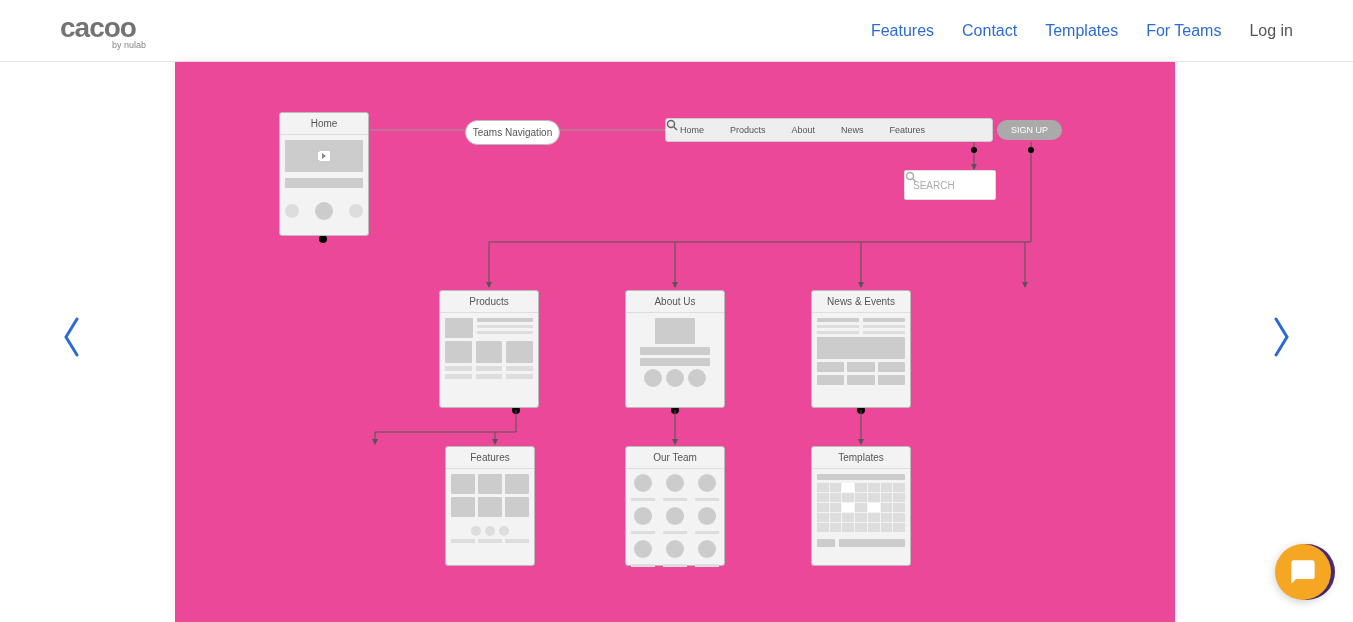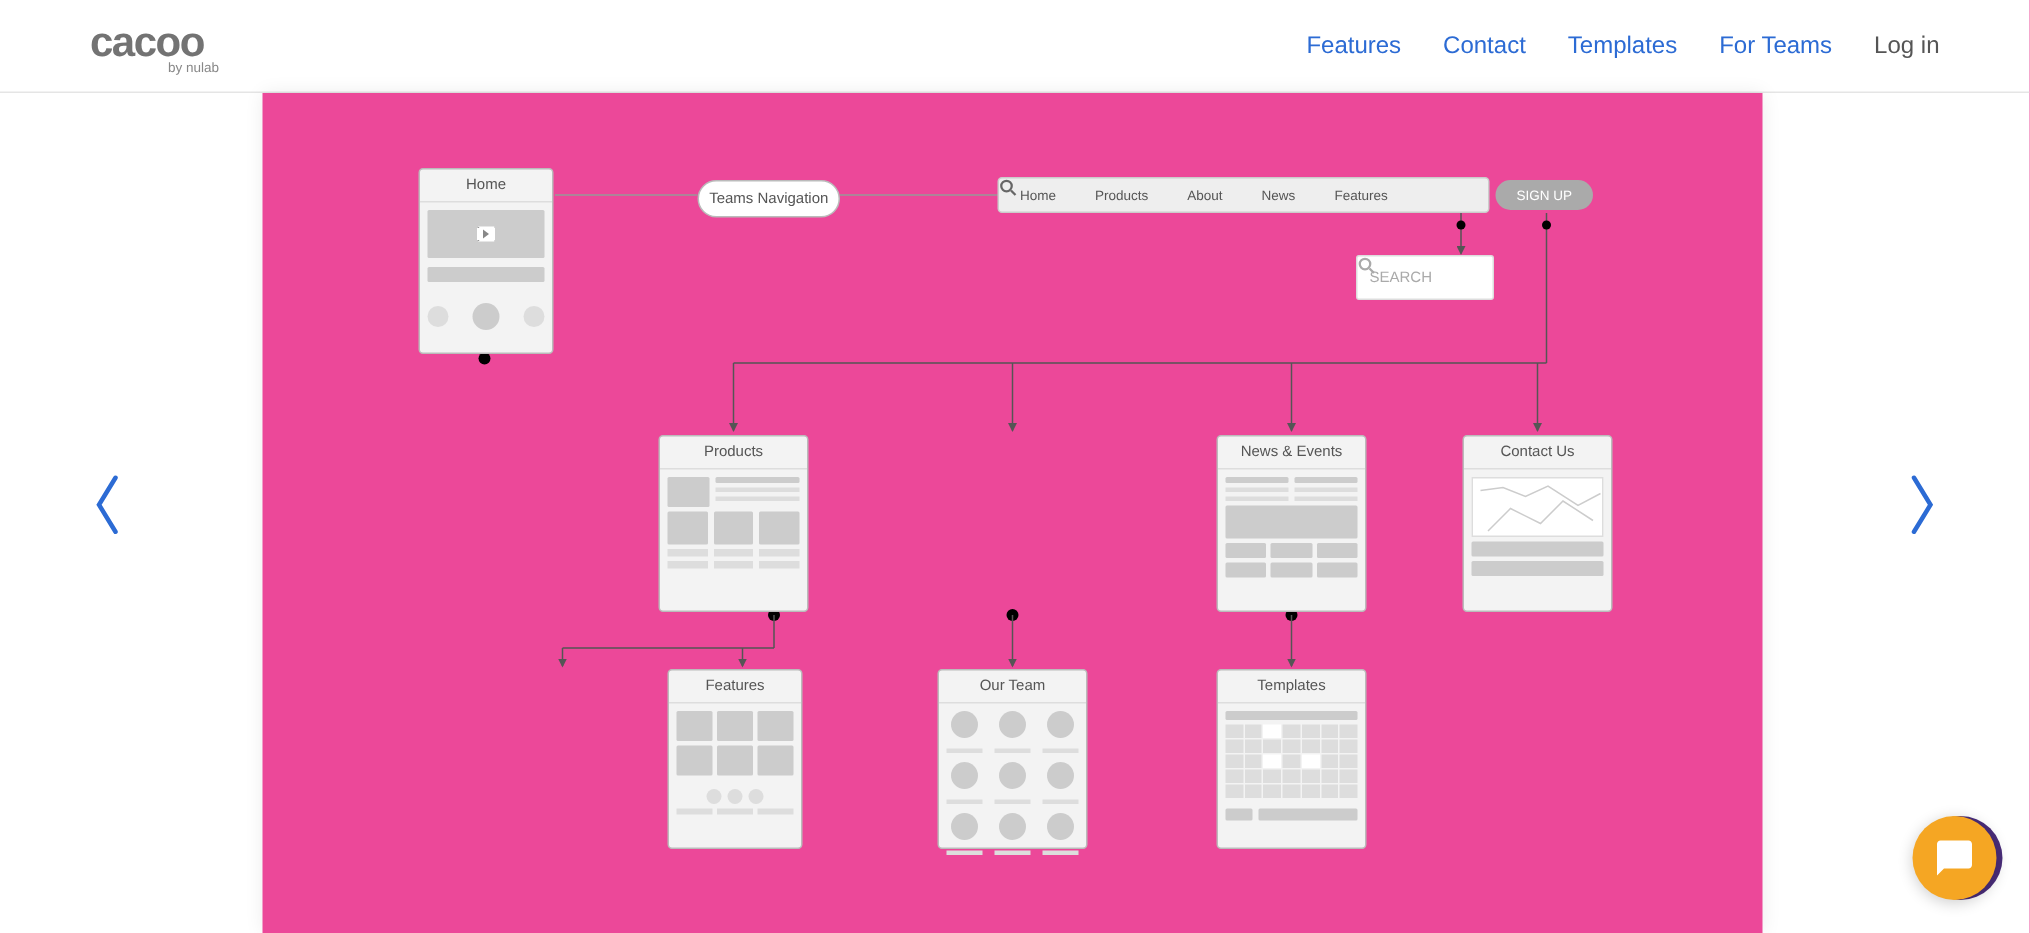--- a/index.html
+++ b/index.html
@@ -195,20 +195,33 @@
             <div class="lightblock" style="height:5px;"></div>
           </div>
           <div class="grid3">
             <div class="lightblock" style="height:5px;"></div>
             <div class="lightblock" style="height:5px;"></div>
             <div class="lightblock" style="height:5px;"></div>
           </div>
         </div>
       </div>
 
+      <div class="card" style="left:450px; top:228px; width:100px; height:118px;">
+        <div class="card-title">About Us</div>
+        <div class="card-body flex-col" style="align-items:center;">
+          <div class="grayblock" style="width:40px;height:26px;"></div>
+          <div class="grayblock" style="width:70px;height:8px;"></div>
+          <div class="grayblock" style="width:70px;height:8px;"></div>
+          <div class="flex-row">
+            <span class="avatar-dot" style="width:18px;height:18px;"></span>
+            <span class="avatar-dot" style="width:18px;height:18px;"></span>
+            <span class="avatar-dot" style="width:18px;height:18px;"></span>
+          </div>
+        </div>
+      </div>
 
       <div class="card" style="left:636px; top:228px; width:100px; height:118px;">
         <div class="card-title">News &amp; Events</div>
         <div class="card-body flex-col">
           <div class="flex-row">
             <div class="flex-col" style="flex:1;">
               <div class="grayblock" style="height:4px;"></div>
               <div class="lightblock" style="height:3px;"></div>
               <div class="lightblock" style="height:3px;"></div>
             </div>
@@ -223,33 +236,20 @@
             <div class="grayblock" style="height:10px;"></div>
             <div class="grayblock" style="height:10px;"></div>
             <div class="grayblock" style="height:10px;"></div>
             <div class="grayblock" style="height:10px;"></div>
             <div class="grayblock" style="height:10px;"></div>
             <div class="grayblock" style="height:10px;"></div>
           </div>
         </div>
       </div>
 
-      <div class="card" style="left:800px; top:228px; width:100px; height:118px;">
-        <div class="card-title">Contact Us</div>
-        <div class="card-body flex-col">
-          <div class="ghostblock" style="height:40px;position:relative;">
-            <svg width="90" height="40" style="position:absolute;left:0;top:0;">
-                <path d="M5,8 L20,6 L35,12 L50,5 L70,18 L85,10" stroke="#ccc" fill="none"></path>
-                <path d="M10,35 L25,20 L45,30 L60,15 L80,28" stroke="#ccc" fill="none"></path>
-              </svg>
-          </div>
-          <div class="grayblock" style="height:10px;"></div>
-          <div class="grayblock" style="height:10px;"></div>
-        </div>
-      </div>
 
 
       <div class="card" style="left:270px; top:384px; width:90px; height:120px;">
         <div class="card-title">Features</div>
         <div class="card-body flex-col">
           <div class="grid3b">
             <div class="grayblock" style="height:20px;"></div>
             <div class="grayblock" style="height:20px;"></div>
             <div class="grayblock" style="height:20px;"></div>
             <div class="grayblock" style="height:20px;"></div>

